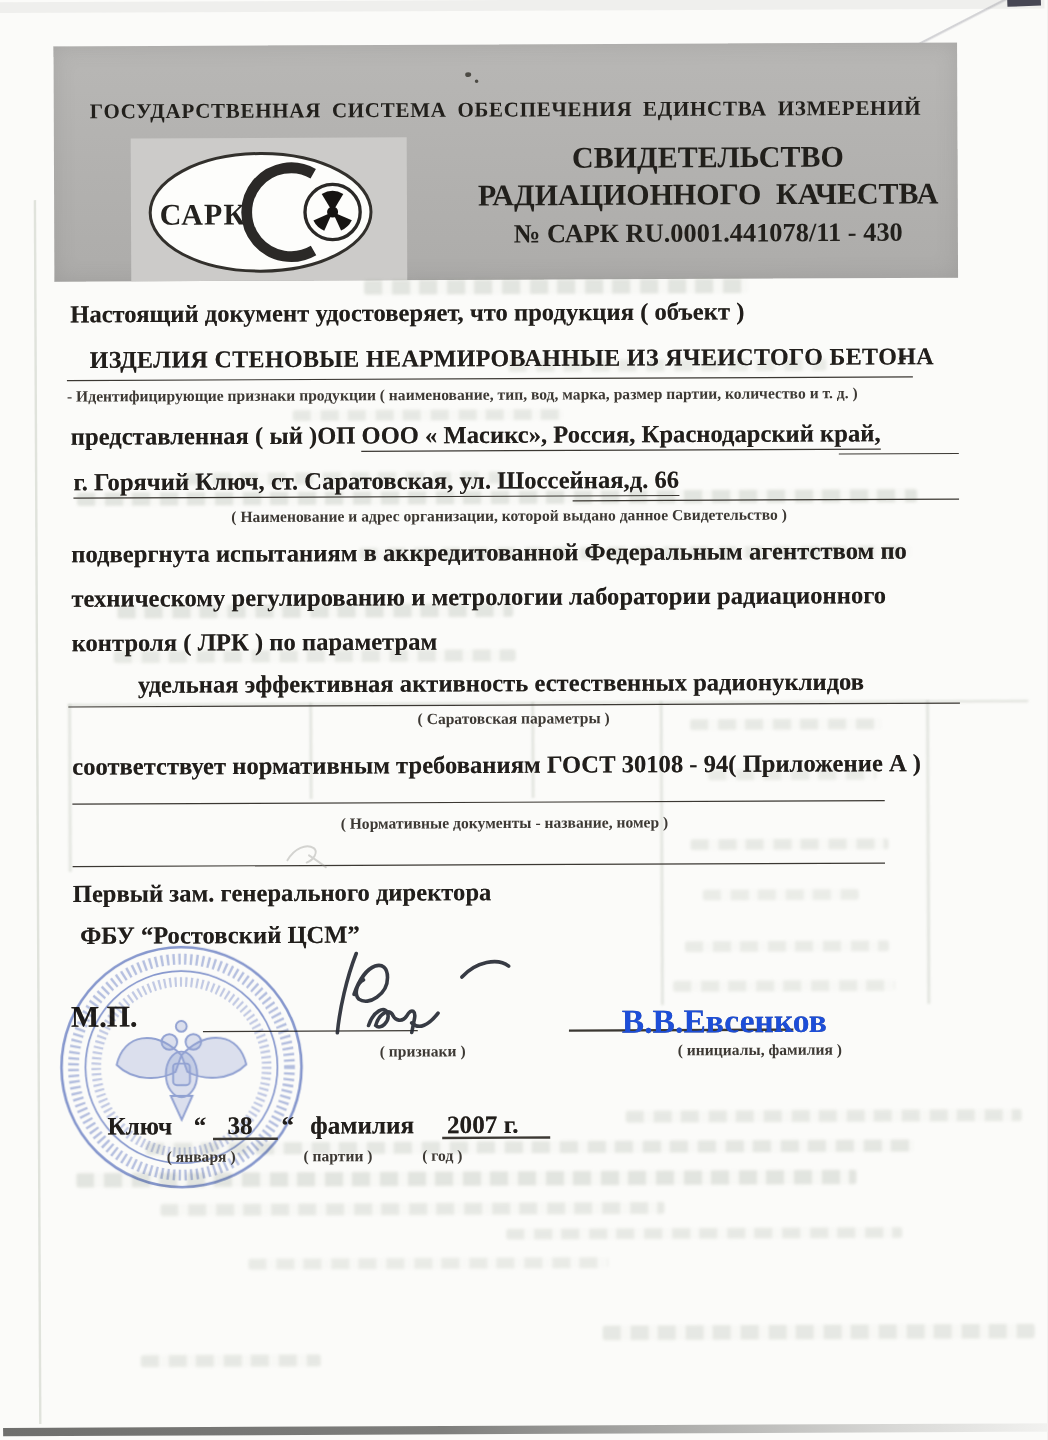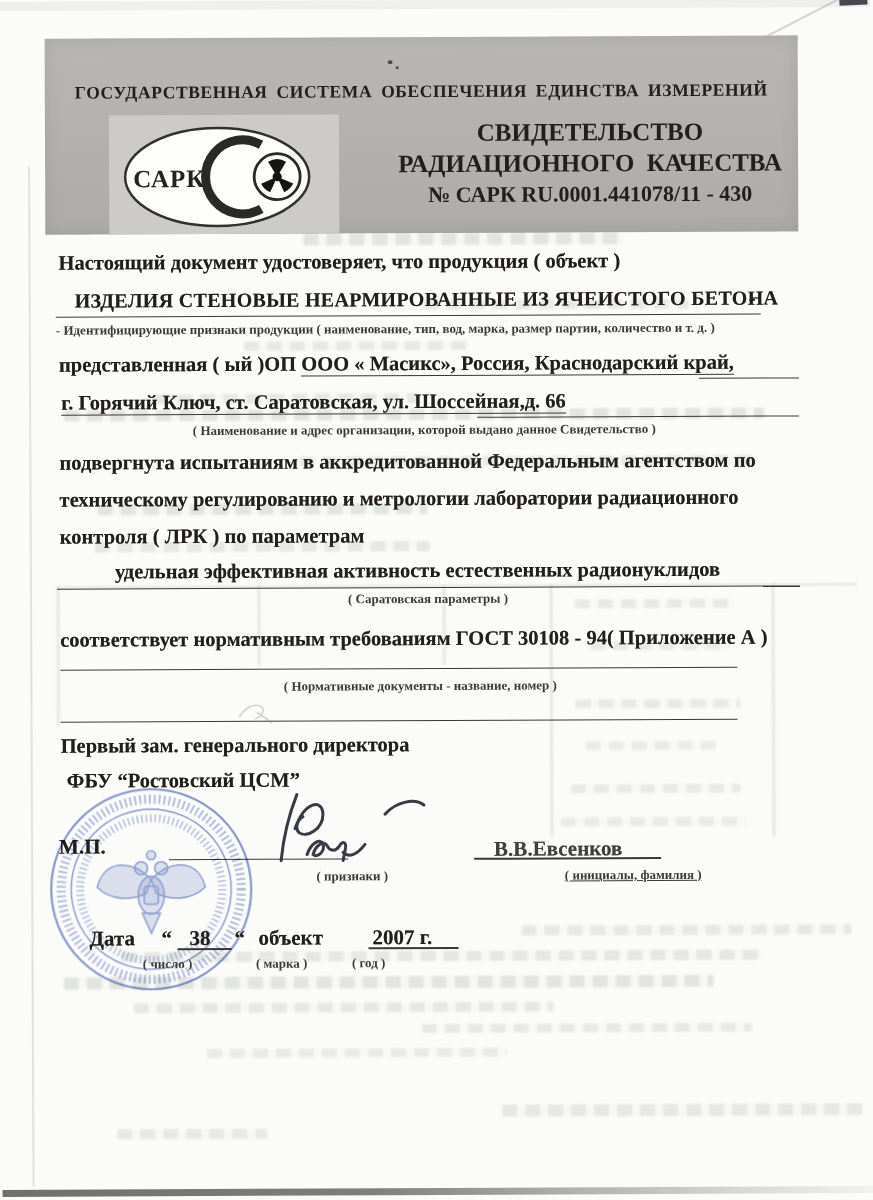--- a/index.html
+++ b/index.html
@@ -142,27 +142,27 @@
   <div class="cap c" style="left:420px;top:678px;">( Нормативные документы - название, номер )</div>
   <div class="rule" style="left:60px;top:720px;width:677px;"></div>
 
   <svg style="position:absolute;left:235px;top:698px;opacity:.35;" width="40" height="26">
     <path d="M4,18 C10,8 20,4 26,8 C30,11 26,18 20,20 M22,14 C28,18 34,22 36,24" stroke="#8a8a84" stroke-width="1.6" fill="none" stroke-linecap="round"></path>
   </svg>
 
   <div class="row" style="left:60px;top:733px;">Первый зам. генерального директора</div>
   <div class="row" style="left:66px;top:768px;">ФБУ “Ростовский ЦСМ”</div>
 
-  <div class="row" style="left:58px;top:833px;font-size:21px;">М.П.</div>
+  <div class="row" style="left:58px;top:833px;font-size:25px;">М.П.</div>
   <div class="rule" style="left:168px;top:858px;width:179px;"></div>
   <div class="cap c" style="left:351px;top:868px;">( признаки )</div>
 
   <div class="rule" style="left:473px;top:858px;width:187px;border-top-width:2px;"></div>
-  <div class="row" style="left:493px;top:837px;font-size:21px;color:#404040;">В.В.Евсенков</div>
-  <div class="cap c" style="left:632px;top:868px;text-decoration:underline;">( инициалы, фамилия )</div>
+  <div class="row" style="left:517px;top:837px;font-size:28px;color:#1d4ed8;">В.В.Евсенков</div>
+  <div class="cap c" style="left:632px;top:868px;">( инициалы, фамилия )</div>
 
   <svg class="sig" width="175" height="88" viewBox="0 0 175 88">
     <g stroke="#272b35" stroke-width="3" fill="none" stroke-linecap="round" opacity=".92">
       <path d="M24,72 C26,52 32,26 40,6"></path>
       <path d="M38,40 C48,12 66,10 66,26 C66,40 50,50 42,44 C38,40 40,31 46,28"></path>
       <path d="M50,66 C54,54 64,49 66,56 C68,63 60,70 56,66 C58,58 66,51 70,57 C72,62 78,64 82,58 C86,51 90,54 88,62 L86,72"></path>
       <path d="M86,64 C92,70 100,66 108,56"></path>
       <path d="M128,26 C140,13 158,10 167,17"></path>
     </g>
   </svg>
@@ -186,28 +186,28 @@
         <ellipse cx="106" cy="112" rx="13" ry="19"></ellipse>
         <circle cx="96" cy="85" r="6.5"></circle>
         <circle cx="116" cy="85" r="6.5"></circle>
         <circle cx="106" cy="72" r="4.5"></circle>
         <path d="M97,130 L106,150 L115,130 Z"></path>
         <rect x="99" y="103" width="14" height="18" rx="3" fill="rgba(123,142,201,0.15)"></rect>
       </g>
     </g>
   </svg>
 
-  <div class="row" style="left:88px;top:925px;font-size:21px;">Дата</div>
+  <div class="row" style="left:88px;top:925px;font-size:21px;">Ключ</div>
   <div class="row" style="left:160px;top:925px;font-size:21px;">“</div>
   <div class="rule" style="left:176px;top:947px;width:54px;border-top-width:2px;"></div>
   <div class="row" style="left:188px;top:925px;font-size:21px;">38</div>
   <div class="row" style="left:233px;top:925px;font-size:21px;">“</div>
-  <div class="row" style="left:257px;top:925px;font-size:21px;">объект</div>
+  <div class="row" style="left:257px;top:925px;font-size:21px;">фамилия</div>
   <div class="rule" style="left:367px;top:947px;width:90px;border-top-width:2px;"></div>
   <div class="row" style="left:371px;top:925px;font-size:21px;">2007 г.</div>
-  <div class="cap c" style="left:166px;top:955px;">( число )</div>
-  <div class="cap c" style="left:280px;top:955px;">( марка )</div>
+  <div class="cap c" style="left:166px;top:955px;">( января )</div>
+  <div class="cap c" style="left:280px;top:955px;">( партии )</div>
   <div class="cap c" style="left:367px;top:955px;">( год )</div>
 
   <div class="left-edge"></div>
   <div class="bottom-edge"></div>
  </div>
 </div>
 
 </body></html>

